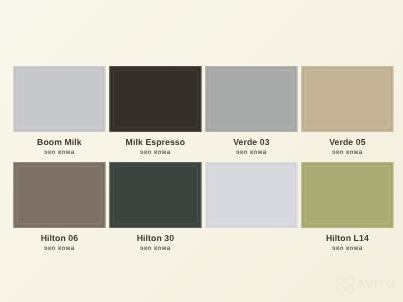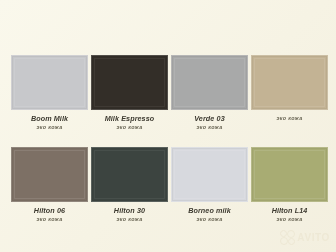--- a/index.html
+++ b/index.html
@@ -22,30 +22,29 @@
     width: 336px;
     height: 252px;
     background: linear-gradient(135deg, #faf8ec 0%, #f6f3e4 55%, #f3efdf 100%);
   }
 
   .catalog {
     position: absolute;
     left: 11px;
     top: 55px;
     width: 314px;
-    font-style: italic;
   }
 
   .row {
     display: flex;
     gap: 3px;
     width: 314px;
   }
   .row-two {
-    margin-top: 16px;
+    margin-top: 4px;
   }
 
   .cell {
     width: 77px;
     display: flex;
     flex-direction: column;
     align-items: center;
   }
 
   .swatch {
@@ -154,20 +153,21 @@
         <div class="swatch" style="background-color: rgb(168, 169, 169);"></div>
         <div class="caption">
           <div class="name">Verde 03</div>
           <div class="sub">эко кожа</div>
         </div>
       </div>
 
       <div class="cell">
         <div class="swatch" style="background-color: rgb(195, 179, 148);"></div>
         <div class="caption">
+          <div class="name">Verde 05</div>
           <div class="sub">эко кожа</div>
         </div>
       </div>
 
     </div>
 
     <div class="row row-two">
 
       <div class="cell">
         <div class="swatch" style="background-color: rgb(125, 112, 101);"></div>
@@ -180,24 +180,20 @@
       <div class="cell">
         <div class="swatch swatch-dark" style="background-color: rgb(60, 68, 64);"></div>
         <div class="caption">
           <div class="name">Hilton 30</div>
           <div class="sub">эко кожа</div>
         </div>
       </div>
 
       <div class="cell">
         <div class="swatch" style="background-color: rgb(215, 217, 222);"></div>
-        <div class="caption">
-          <div class="name">Borneo milk</div>
-          <div class="sub">эко кожа</div>
-        </div>
       </div>
 
       <div class="cell">
         <div class="swatch" style="background-color: rgb(168, 172, 115);"></div>
         <div class="caption">
           <div class="name">Hilton L14</div>
           <div class="sub">эко кожа</div>
         </div>
       </div>
 

